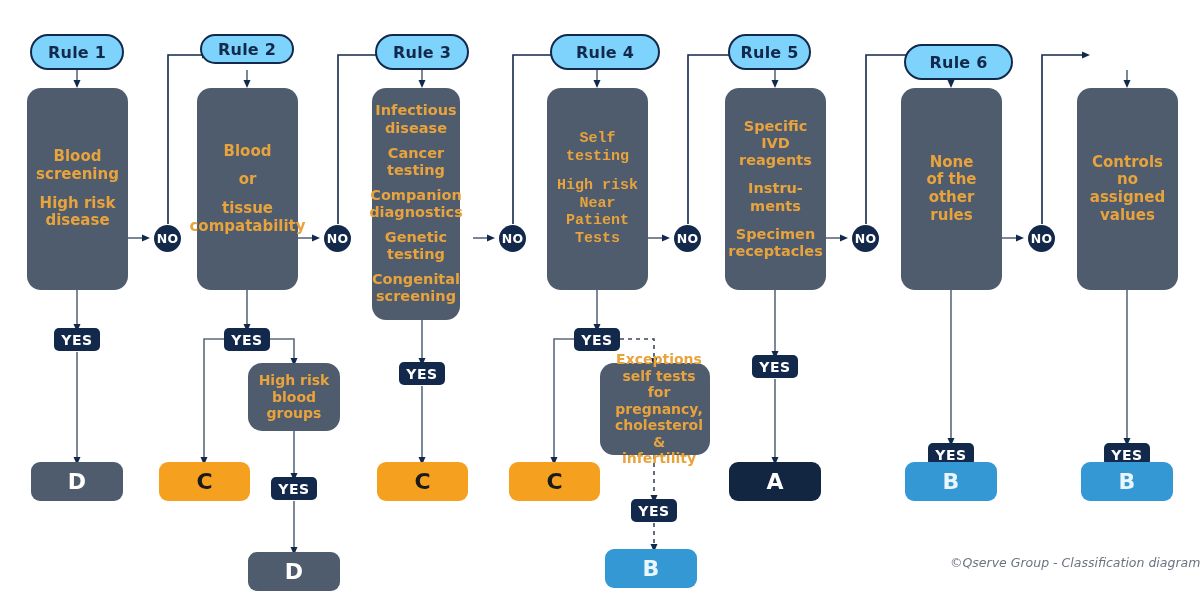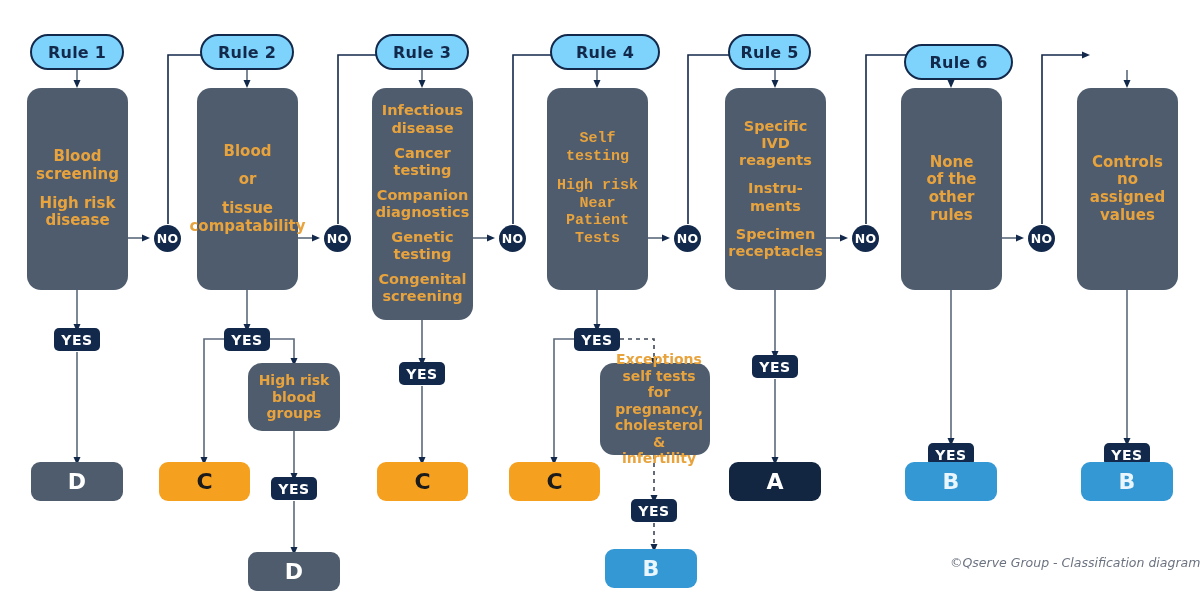--- a/index.html
+++ b/index.html
@@ -124,42 +124,42 @@
     <span class="ln">Blood</span>
     <span class="ln">screening</span>
     <span class="gap"></span>
     <span class="ln">High risk</span>
     <span class="ln">disease</span>
   </div>
   <div class="node no" style="left:154px;top:225px;width:27px;height:27px;">NO</div>
   <div class="node yes" style="left:54px;top:328px;width:46px;height:23px;">YES</div>
   <div class="node res res-d" style="left:31px;top:462px;width:92px;height:39px;">D</div>
 
-  <div class="node rule" style="left:200px;top:34px;width:94px;height:36px;">Rule 2</div>
+  <div class="node rule" style="left:200px;top:34px;width:94px;height:30px;">Rule 2</div>
   <div class="node crit" style="left:197px;top:88px;width:101px;height:202px;">
     <span class="ln">Blood</span>
     <span class="gap"></span>
     <span class="ln">or</span>
     <span class="gap"></span>
     <span class="ln">tissue</span>
     <span class="ln">compatability</span>
   </div>
   <div class="node no" style="left:324px;top:225px;width:27px;height:27px;">NO</div>
   <div class="node yes" style="left:224px;top:328px;width:46px;height:23px;">YES</div>
   <div class="node res res-c" style="left:159px;top:462px;width:91px;height:39px;">C</div>
   <div class="node crit" style="left:248px;top:363px;width:92px;height:68px;font-size:14px;">
     <span class="ln">High risk</span>
     <span class="ln">blood</span>
     <span class="ln">groups</span>
   </div>
   <div class="node yes" style="left:271px;top:477px;width:46px;height:23px;">YES</div>
   <div class="node res res-d" style="left:248px;top:552px;width:92px;height:39px;">D</div>
 
   <div class="node rule" style="left:375px;top:34px;width:94px;height:36px;">Rule 3</div>
-  <div class="node crit" style="left:372px;top:88px;width:101px;height:232px;font-size:14.5px;">
+  <div class="node crit" style="left:372px;top:88px;width:88px;height:232px;font-size:14.5px;">
     <span class="ln">Infectious</span>
     <span class="ln">disease</span>
     <span class="gap" style="height:8px"></span>
     <span class="ln">Cancer</span>
     <span class="ln">testing</span>
     <span class="gap" style="height:8px"></span>
     <span class="ln">Companion</span>
     <span class="ln">diagnostics</span>
     <span class="gap" style="height:8px"></span>
     <span class="ln">Genetic</span>

